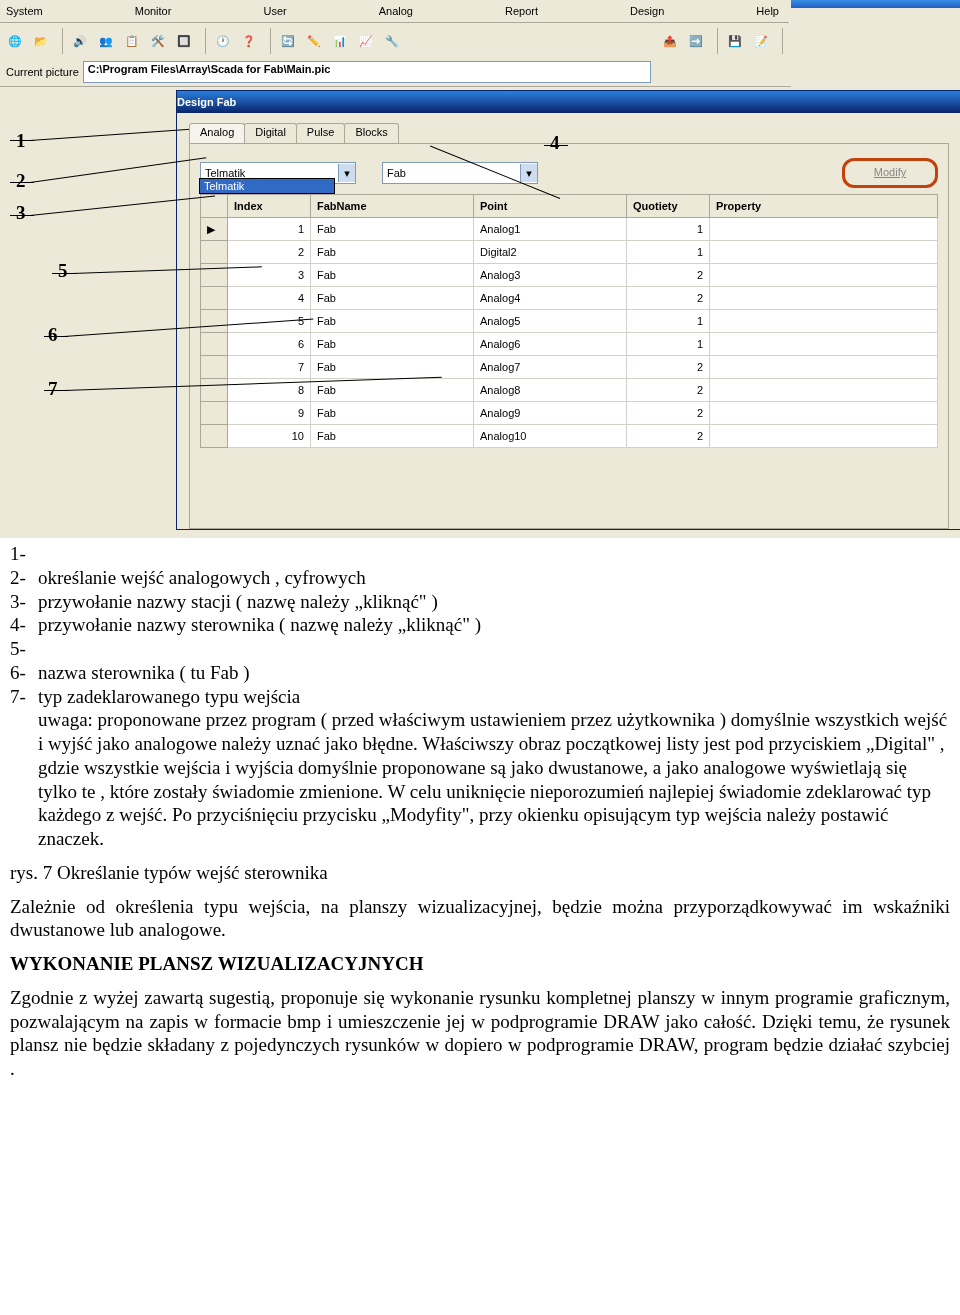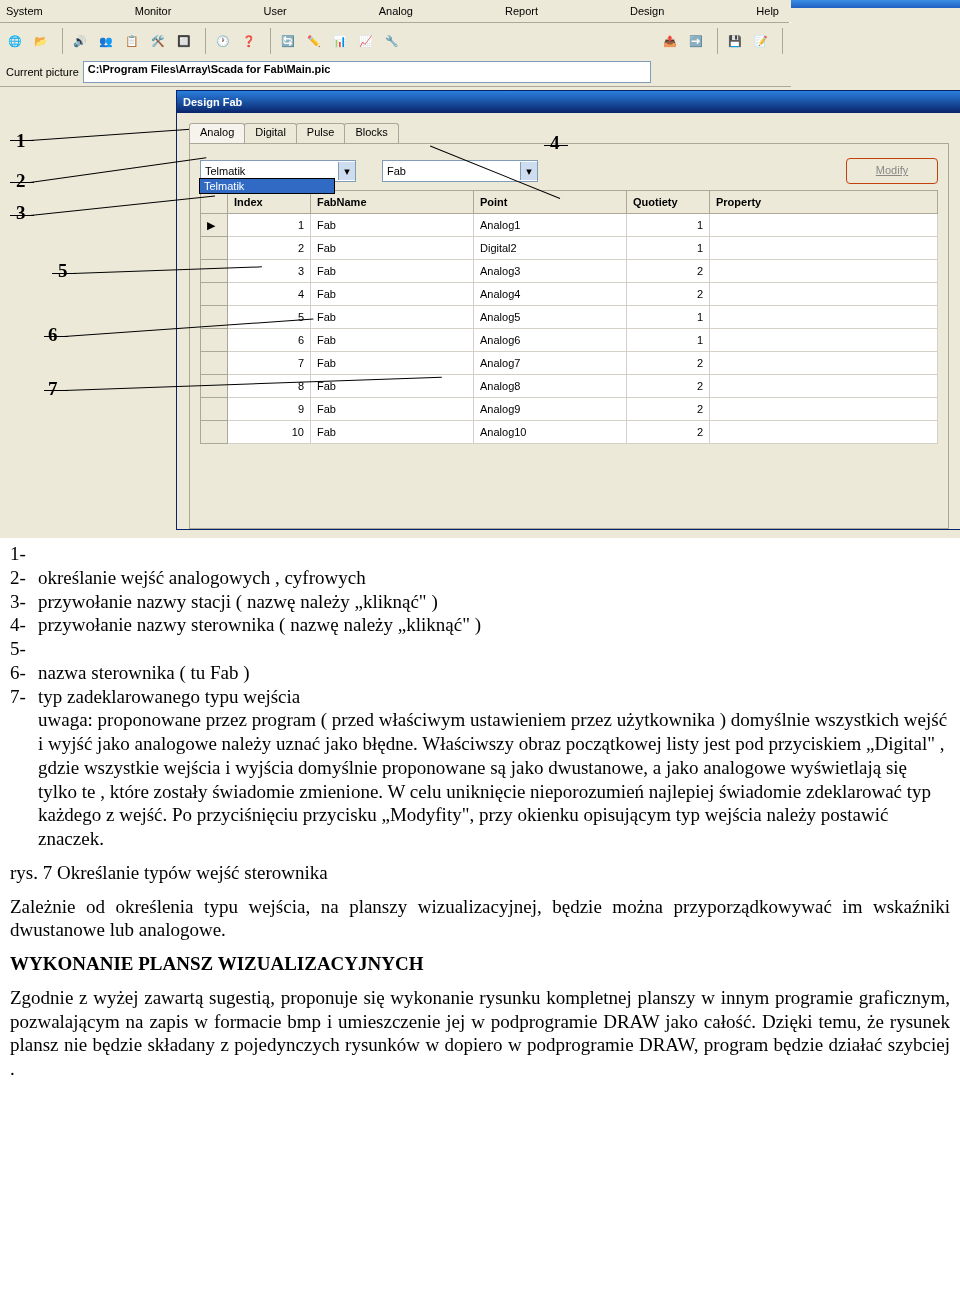--- a/index.html
+++ b/index.html
@@ -91,21 +91,21 @@
     background: #ece9d8;
     border: 1px solid #0a246a;
   }
   .dialog-title {
     height: 22px;
     background: linear-gradient(#2a7fde,#0a246a);
     color: #fff;
     font-weight: bold;
     display: flex;
     align-items: center;
-    padding: 0 6px;
+    padding: 0 0;
   }
   .dialog-body {
     padding: 10px 12px 0 12px;
   }
   .tabs { display: flex; height: 20px; }
   .tab {
     border: 1px solid #aca899;
     border-bottom: none;
     padding: 2px 10px;
     background: #ece9d8;
@@ -144,26 +144,26 @@
     z-index: 10;
   }
   .dd-open .opt {
     padding: 1px 4px;
     background: #316ac5;
     color: #fff;
   }
   .modify-btn {
     margin-left: auto;
     width: 90px; height: 24px;
-    border: 1px solid #c2410c;
+    border: 3px solid #c2410c;
     background: #ece9d8;
     color: #888;
     text-align: center;
     line-height: 22px;
-    border-radius: 4px;
+    border-radius: 12px;
     text-decoration: underline;
   }
   table.grid {
     width: 100%;
     border-collapse: collapse;
     background: #fff;
     font-family: "MS Sans Serif", Tahoma, sans-serif;
     font-size: 11px;
     margin-top: 6px;
   }

